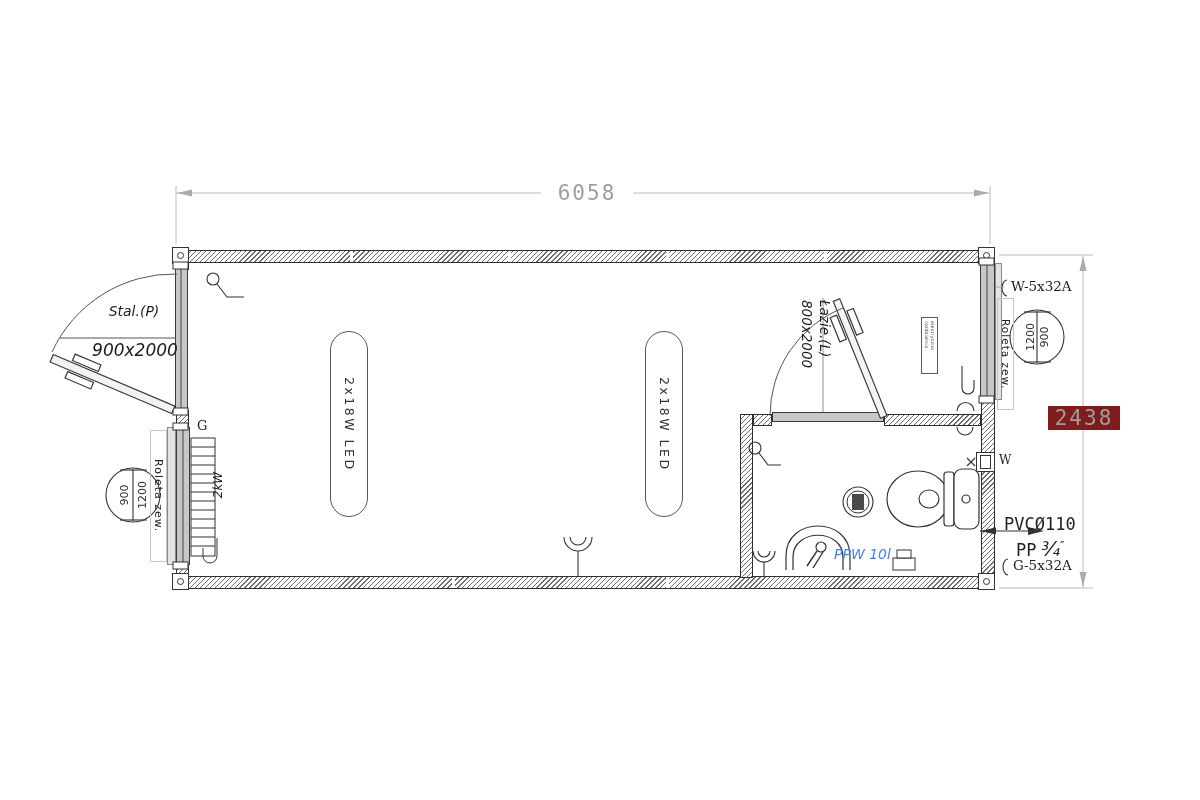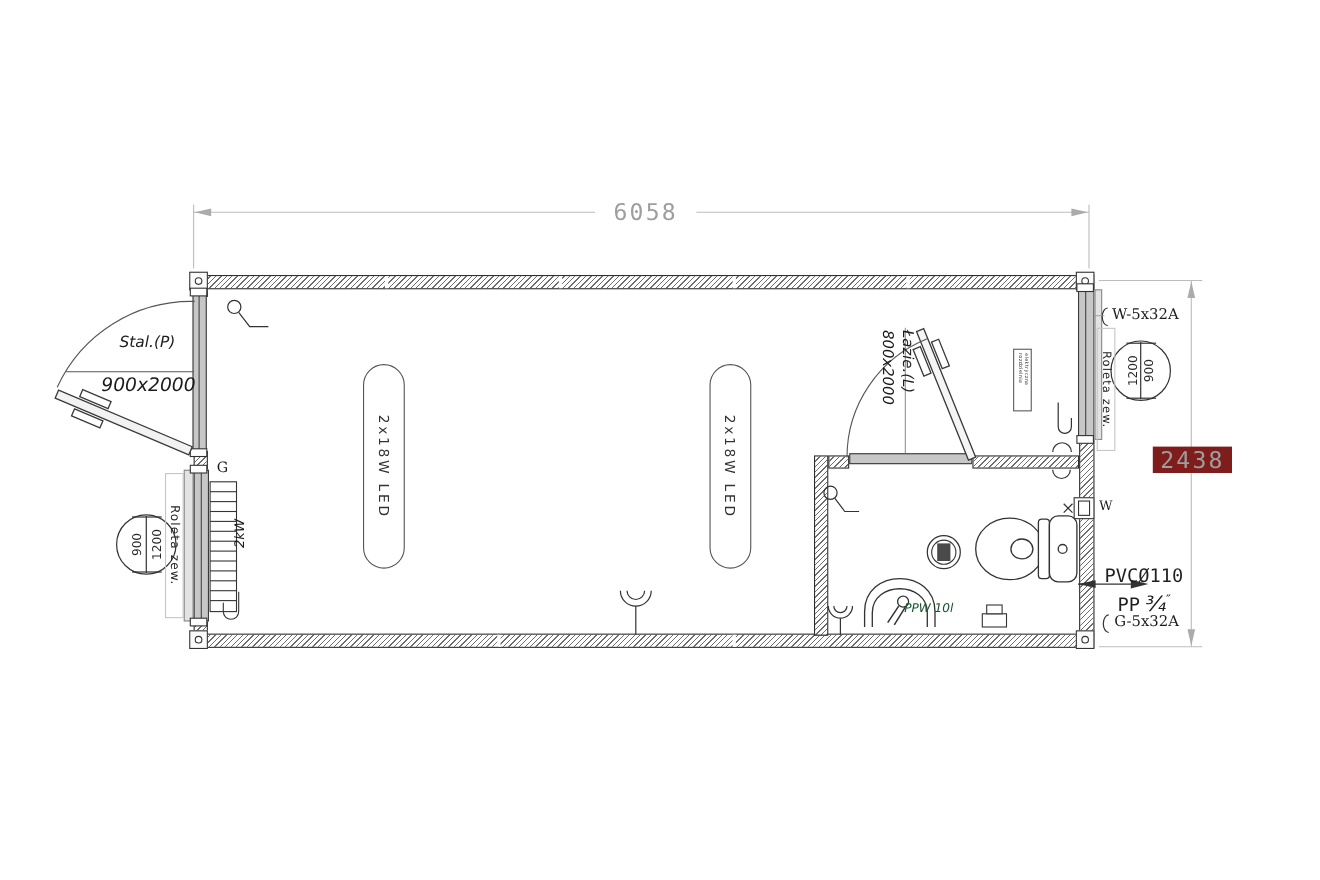--- a/index.html
+++ b/index.html
@@ -256,16 +256,16 @@
   <div class="t cad" style="left:197px;top:418px;font-size:13px;">G</div>
 
   <div class="t cad" style="left:1011px;top:278px;font-size:13.5px;">W-5x32A</div>
   <div class="t cad" style="left:1013px;top:557px;font-size:13.5px;">G-5x32A</div>
 
   <div class="t mono" style="left:1004px;top:503px;font-size:17px;margin-top:11px;">PVCØ110</div>
   <div class="t" style="left:1016px;top:538px;">
     <span class="mono" style="font-size:17px;">PP</span>
     <span class="frac">¾</span><span class="inch">″</span>
   </div>
-  <div class="t it" style="left:822px;top:546px;font-size:11px;color:#14532d;">PPW 10l</div>
+  <div class="t it" style="left:822px;top:546px;font-size:14px;color:#3b82f6;padding-left:12px;">PPW 10l</div>
   <div class="t cad" style="left:999px;top:453px;font-size:12px;">W</div>
 
 </div>
 
 </body></html>

